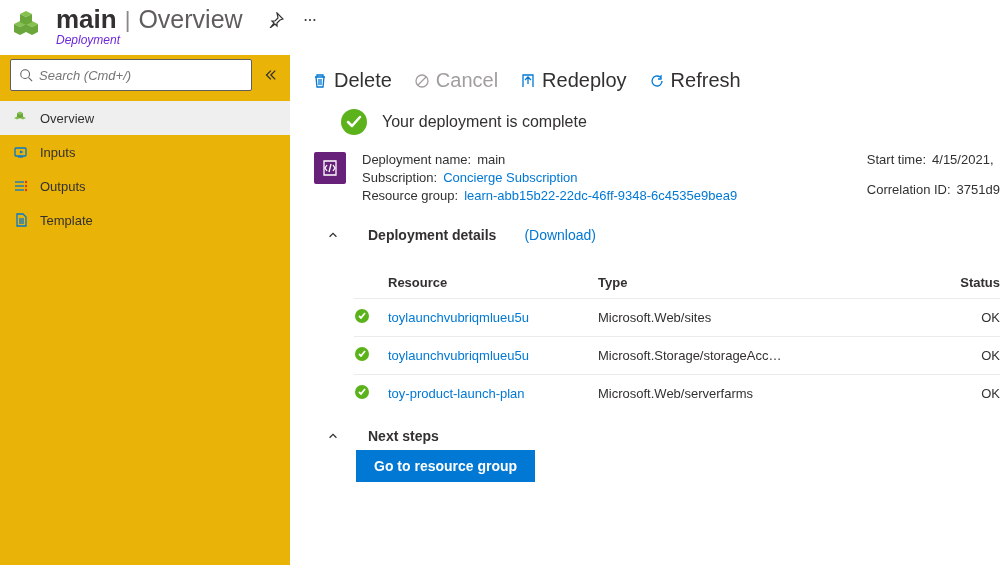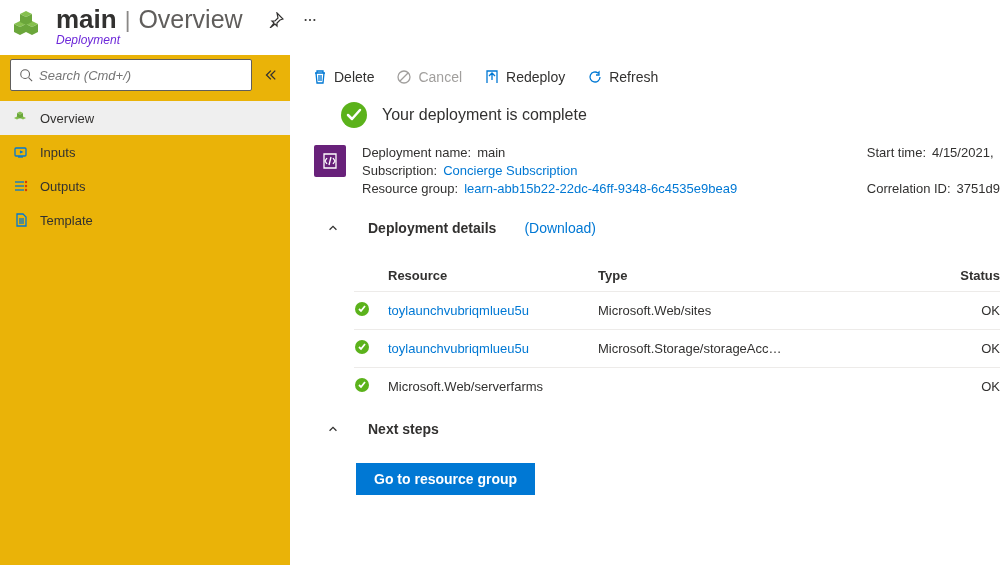--- a/index.html
+++ b/index.html
@@ -36,54 +36,54 @@
 .search-box input { border: none; outline: none; flex: 1; font-size: 13px; font-style: italic; color: #605e5c; background: transparent; }
 .search-ico { width: 14px; height: 14px; margin-right: 6px; color: #605e5c; }
 .collapse-btn { width: 28px; height: 28px; display:flex; align-items:center; justify-content:center; cursor:pointer; color:#323130;}
 .nav-item { display:flex; align-items:center; padding: 8px 12px; gap:10px; cursor:pointer; font-size: 13px; }
 .nav-item.active { background: #efefef; font-weight: 400; }
 .nav-ico { width: 18px; height: 18px; display:flex; align-items:center; justify-content:center; }
 
 
 .main { flex: 1; display: flex; flex-direction: column; padding: 4px 0 0 22px; overflow: hidden;}
 .toolbar { display:flex; align-items:center; gap: 22px; padding: 10px 0 16px 0; }
-.tool-btn { display:flex; align-items:center; gap:6px; cursor:pointer; font-size:14px; color:#323130; }
+.tool-btn { display:flex; align-items:center; gap:6px; cursor:pointer; font-size:20px; color:#323130; }
 .tool-btn.disabled { color: #a19f9d; cursor:default; }
 .tool-ico { width:16px; height:16px; display:flex; align-items:center; justify-content:center; }
 
 .banner { display:flex; align-items:center; gap: 14px; padding: 0 0 10px 28px; }
 .check-big { width:28px; height:28px; }
 .banner-text { font-size: 16px; font-weight: 400; }
 
 .meta { display:flex; gap: 16px; padding: 6px 0 18px 2px; }
 .meta-icon { width:32px; height:32px; background:#68217a; display:flex; align-items:center; justify-content:center; color:#fff; border-radius:2px; flex-shrink:0; }
 .meta-left { display:flex; flex-direction:column; gap:3px; font-size:13px; flex:1; }
 .meta-left .row { display:flex; gap:6px; }
 .meta-label { color:#323130; }
 .link { color: #0078d4; cursor:pointer; }
-.meta-right { display:flex; flex-direction:column; gap:21px; font-size:13px; }
+.meta-right { display:flex; flex-direction:column; gap:15px; font-size:13px; }
 .meta-right .row { display:flex; gap:6px; white-space:nowrap; }
 
 .section { padding: 0px 0 10px 14px; }
 .sec-head { display:flex; align-items:center; gap: 28px; font-size:14px; font-weight:600; padding: 6px 0; }
 .chev { width:14px; height:14px; display:flex; align-items:center; justify-content:center; cursor:pointer; }
 .download { color:#0078d4; font-weight:400; cursor:pointer; }
 
 .table { margin-left: 28px; margin-top: 18px; }
 .table-head { display:flex; font-weight:600; padding: 8px 0 8px 0; border-bottom: none; }
 .col-ico { width: 34px; }
 .col-res { width: 210px; }
 .col-type { width: 224px; }
 .col-status { flex: 1; text-align: right; }
 .table-row { display:flex; align-items:center; padding: 9px 0; border-top: 1px solid #edebe9; }
 .table-row:first-of-type { border-top: 1px solid #edebe9; }
 .check-sm { width:16px; height:16px; }
 .ellipsis { white-space:nowrap; overflow:hidden; text-overflow:ellipsis; }
 
-.primary-btn { background:#0078d4; color:#fff; border:none; padding: 8px 18px; font-size:14px; font-weight:600; cursor:pointer; margin-top: 20px; margin-left: 30px; }
+.primary-btn { background:#0078d4; color:#fff; border:none; padding: 8px 18px; font-size:14px; font-weight:600; cursor:pointer; margin-top: 0; margin-left: 30px; }
 </style>
 </head>
 <body>
 
 <div class="root">
 
   <div class="header">
     <div class="header-icon">
       <svg viewBox="0 0 32 32" width="32" height="32">
           <g fill="#86c04e">
@@ -310,20 +310,21 @@
                   </svg></span></div>
             <div class="col-res link">toylaunchvubriqmlueu5u</div>
             <div class="col-type ellipsis">Microsoft.Storage/storageAcc…</div>
             <div class="col-status">OK</div>
           </div>
           <div class="table-row">
             <div class="col-ico"><span class="check-sm"><svg viewBox="0 0 16 16" width="16" height="16">
                     <circle cx="8" cy="8" r="7" fill="#5bb21b"></circle>
                     <path d="M5 8l2 2 4-5" stroke="#fff" stroke-width="1.8" fill="none"></path>
                   </svg></span></div>
+            <div class="col-res link">toy-product-launch-plan</div>
             <div class="col-type ellipsis">Microsoft.Web/serverfarms</div>
             <div class="col-status">OK</div>
           </div>
         </div>
       </div>
 
       <div class="section">
         <div class="sec-head">
           <span class="chev">
             <svg viewBox="0 0 14 14" width="12" height="12" fill="none" stroke="currentColor" stroke-width="1.5">

